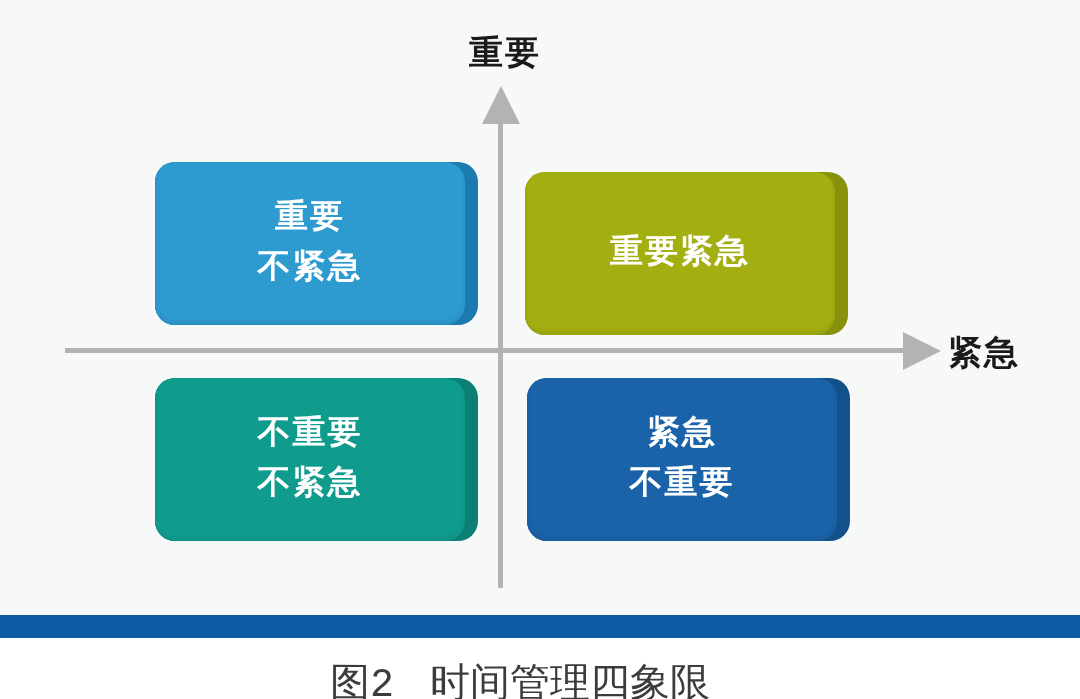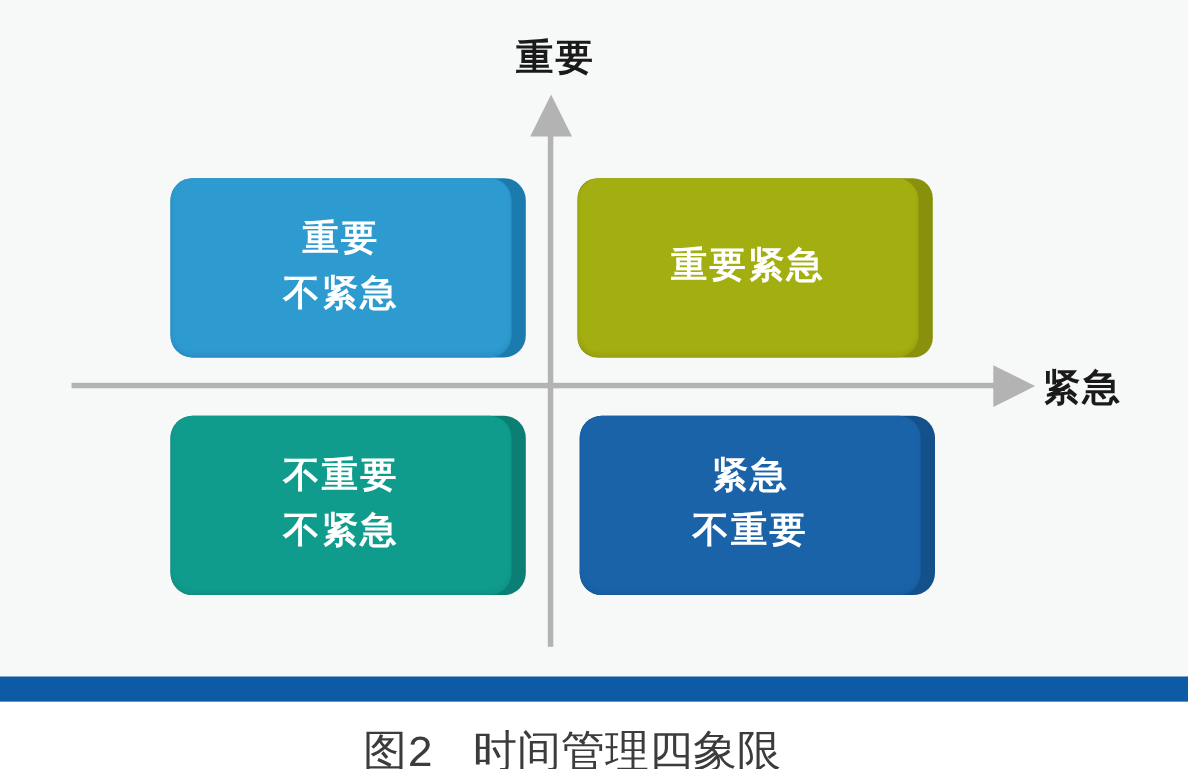--- a/index.html
+++ b/index.html
@@ -43,21 +43,21 @@
   .y-axis-label { left: 440px; width: 130px; top: 30px; text-align: center; }
   .x-axis-label { left: 948px; top: 330px; }
   
   .qbox {
     position: absolute;
     width: 323px;
     height: 163px;
     border-radius: 20px;
   }
   .qbox-top-left     { left: 155px; top: 162px; }
-  .qbox-top-right    { left: 525px; top: 162px; border-radius: 18px; }
+  .qbox-top-right    { left: 525px; top: 172px; }
   .qbox-bottom-left  { left: 155px; top: 378px; }
   .qbox-bottom-right { left: 527px; top: 378px; }
   .qbox-face {
     position: absolute;
     left: 0; top: 0; bottom: 0; right: 13px;
     border-radius: 20px;
     display: flex;
     flex-direction: column;
     align-items: center;
     justify-content: center;

